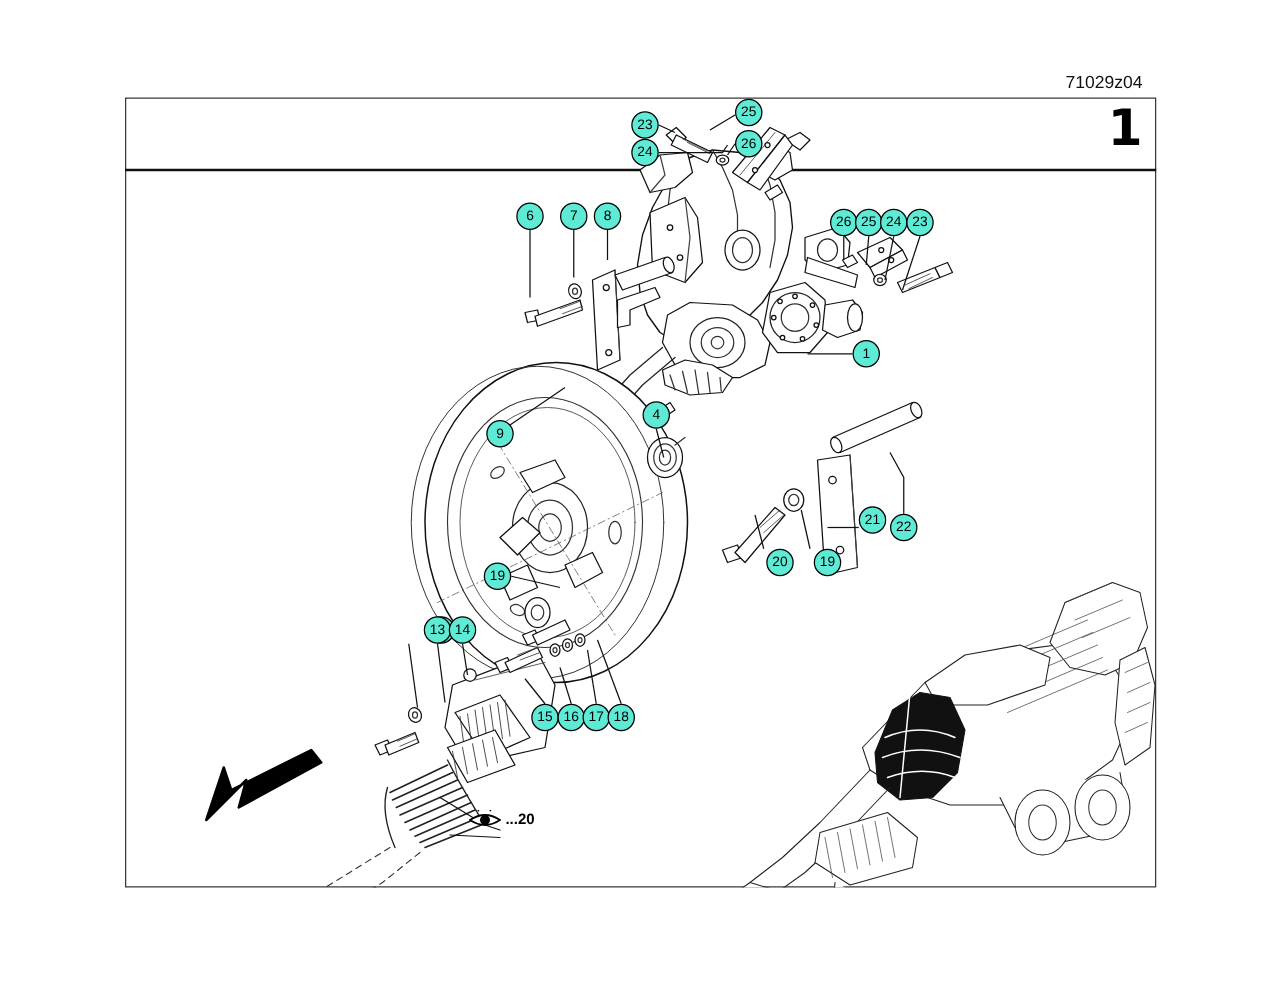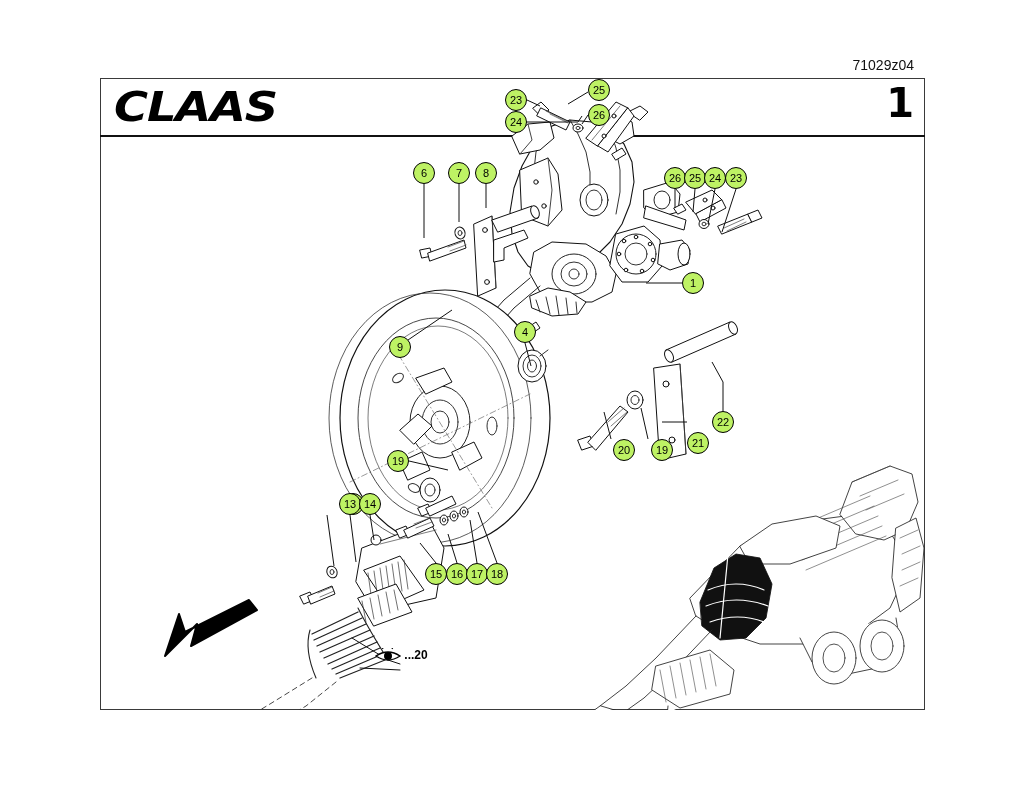--- a/index.html
+++ b/index.html
@@ -109,21 +109,21 @@
     height: 791px;
   }
   .callout {
     position: absolute;
     width: 22px;
     height: 22px;
     margin-left: -11px;
     margin-top: -11px;
     border: 1.2px solid #000000;
     border-radius: 50%;
-    background: #bef264;
+    background: #5eead4;
     color: #000000;
     font-family: "Liberation Sans", sans-serif;
     font-size: 11px;
     line-height: 20px;
     text-align: center;
     box-sizing: border-box;
   }
   .xref {
     position: absolute;
     left: 375px;
@@ -138,23 +138,20 @@
 </head>
 <body>
 
 <div id="page">
 
   <div class="watermark">DEMO</div>
 
   <div class="frame"></div>
   <div class="header-rule"></div>
 
-  <div class="brand">
-    <span class="brand-text">CLAAS</span>
-  </div>
 
   <div class="page-number">1</div>
 
   <div class="figure-code">71029z04</div>
 
   <svg class="art" viewBox="0 0 825 632" width="825" height="632">
     <g fill="none" stroke="#1a1a1a" stroke-width="1" stroke-linejoin="round" stroke-linecap="round">
 
       <g>
         <path d="M444 60 L452 48 L470 42 L492 44 L510 52 L524 66 L532 84 L534 104
@@ -490,21 +487,21 @@
       <div class="callout" style="left: 525px; top: 332px;">4</div>
       <div class="callout" style="left: 327px; top: 504px; margin-left: 15px;">12</div>
       <div class="callout" style="left: 350px; top: 504px;">13</div>
       <div class="callout" style="left: 370px; top: 504px;">14</div>
       <div class="callout" style="left: 436px; top: 574px;">15</div>
       <div class="callout" style="left: 457px; top: 574px;">16</div>
       <div class="callout" style="left: 477px; top: 574px;">17</div>
       <div class="callout" style="left: 497px; top: 574px;">18</div>
       <div class="callout" style="left: 611px; top: 450px; margin-left: 40px;">19</div>
       <div class="callout" style="left: 624px; top: 450px;">20</div>
-      <div class="callout" style="left: 698px; top: 443px;">21</div>
+      <div class="callout" style="left: 698px; top: 416px;">21</div>
       <div class="callout" style="left: 723px; top: 422px;">22</div>
       <div class="callout" style="left: 516px; top: 100px;">23</div>
       <div class="callout" style="left: 516px; top: 122px;">24</div>
       <div class="callout" style="left: 599px; top: 90px;">25</div>
       <div class="callout" style="left: 599px; top: 115px;">26</div>
       <div class="callout" style="left: 675px; top: 178px;">26</div>
       <div class="callout" style="left: 695px; top: 178px;">25</div>
       <div class="callout" style="left: 715px; top: 178px;">24</div>
       <div class="callout" style="left: 736px; top: 178px;">23</div>
     </div>

